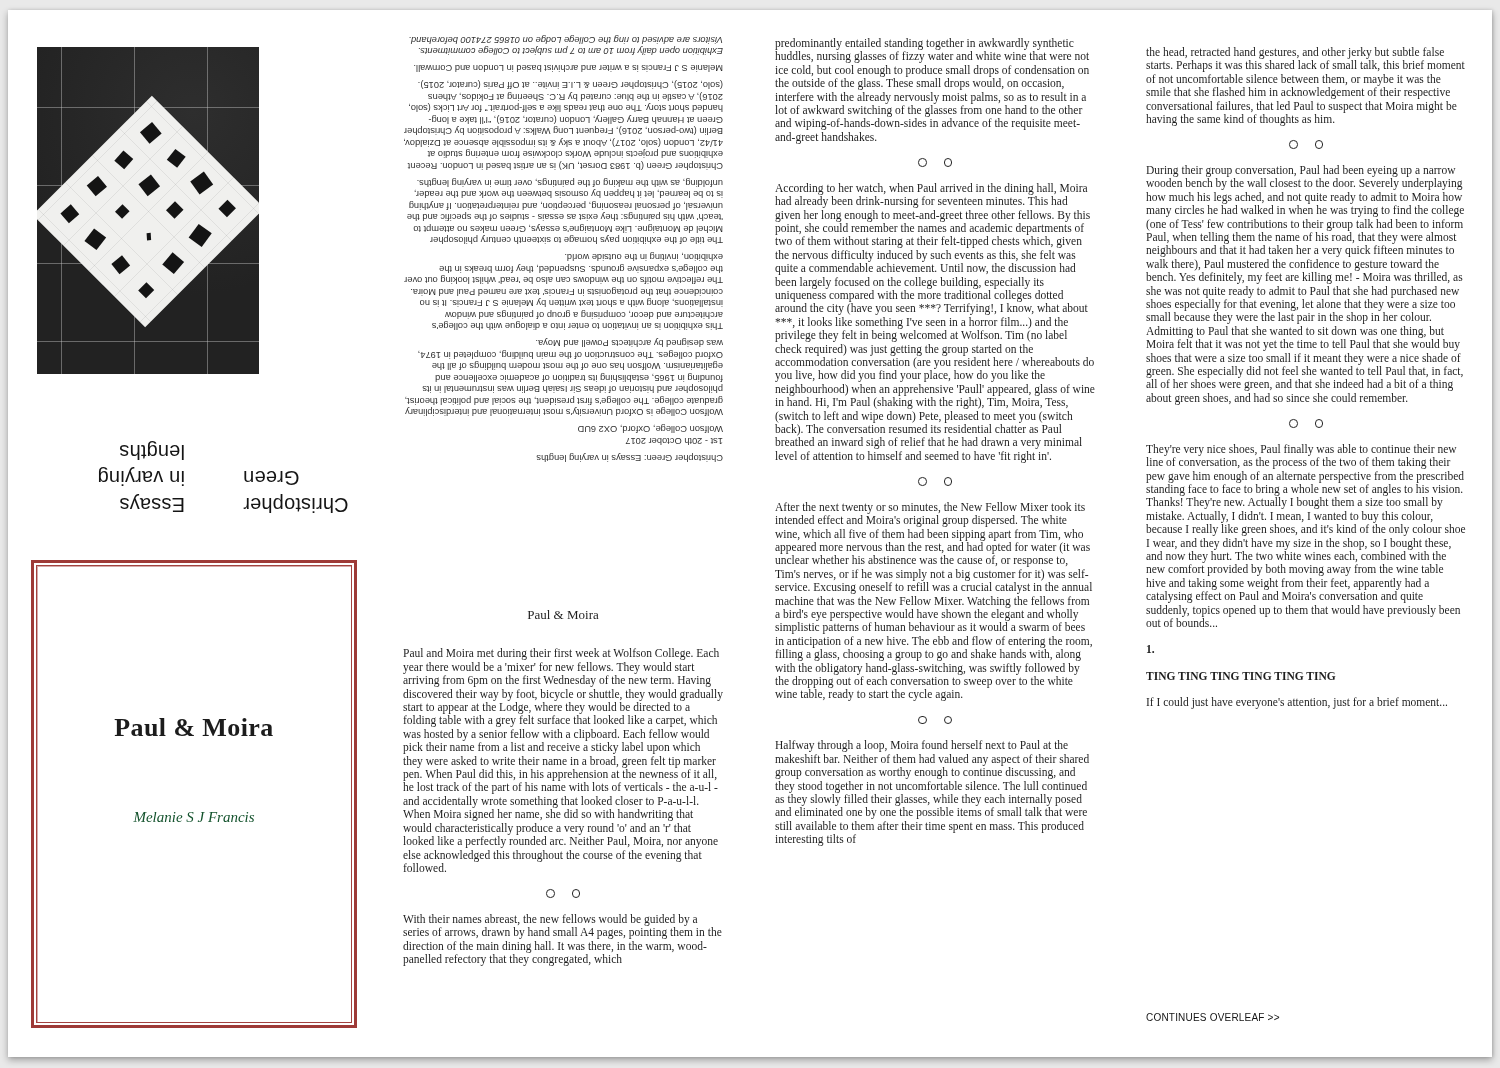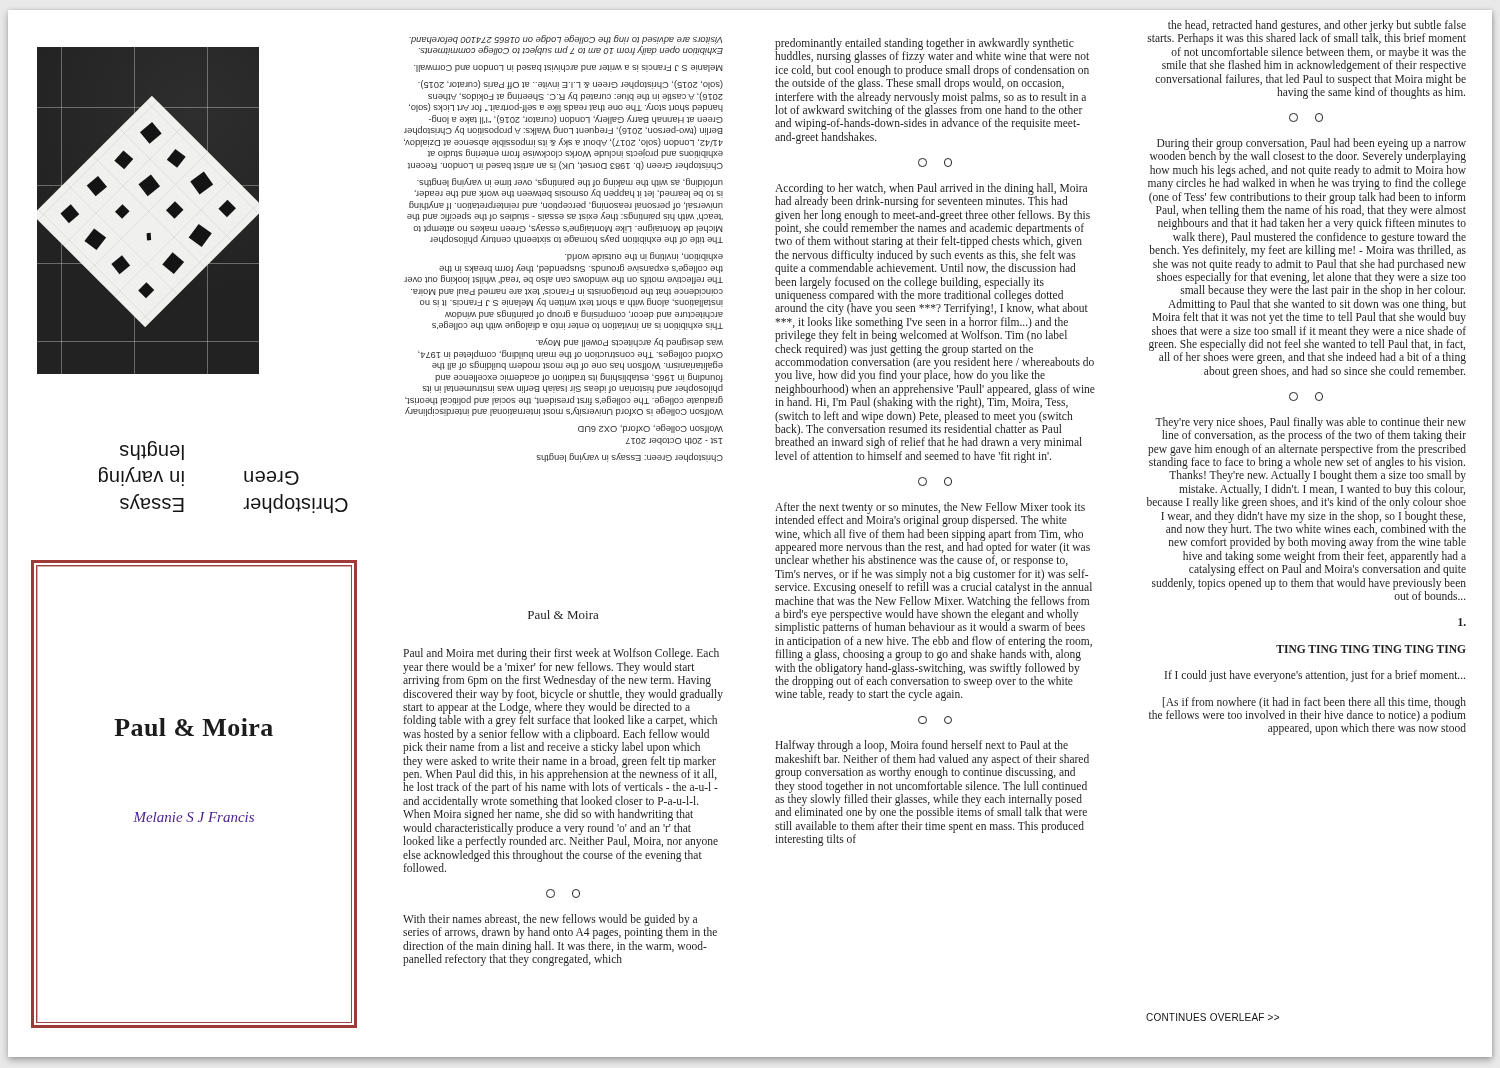--- a/index.html
+++ b/index.html
@@ -25,32 +25,32 @@
   #artist-name{left:235px;top:455px;width:120px;height:53px;text-align:right;}
   .cover-title span{display:block;}
   
   .title-card{position:absolute;left:23px;top:550px;width:326px;height:468px;box-sizing:border-box;
               border:3.5px solid #9e3a37;background:#fff;}
   .card-frame1{position:absolute;inset:2px;border:1.5px solid #a34340;}
   .card-frame2{position:absolute;inset:2.5px;border:1px solid rgba(163,67,64,.45);}
   .card-title{position:absolute;left:0;top:150px;width:100%;text-align:center;
               font-family:"Liberation Serif",serif;font-weight:bold;font-size:26px;letter-spacing:.4px;color:#1c1c1c;}
   .card-author{position:absolute;left:0;top:246px;width:100%;text-align:center;
-               font-family:"Liberation Serif",serif;font-style:italic;font-size:15px;color:#4c1d95;}
+               font-family:"Liberation Serif",serif;font-style:italic;font-size:15px;color:#14532d;}
   
   .colophon{position:absolute;left:395px;top:23px;width:320px;
             font-family:"Liberation Sans",sans-serif;font-size:9.3px;line-height:11.5px;color:#313131;}
   .colophon p{margin:0 0 5.5px;white-space:pre-line;}
   .colophon p:last-child{font-style:italic;margin-bottom:0;}
   
   .col{position:absolute;width:320px;font-family:"Liberation Serif",serif;font-size:11.5px;line-height:13.4px;
        color:#1e1e1e;}
   #story-col-1{left:395px;top:598px;}
   #story-col-2{left:767px;top:27px;}
-  #story-col-3{left:1138px;top:9px;text-align:right;}
+  #story-col-3{left:1138px;top:36px;}
   .story-title{text-align:center;margin:0 0 26px;font-size:13px;}
   .col p{margin:0 0 13px;}
   .col p.b{font-weight:bold;}
   .sep{display:flex;justify-content:center;gap:17px;margin:14px 0 15px;}
   .ring{width:6.5px;height:6.5px;border:1.4px solid #262626;border-radius:50%;}
   
   .footer{position:absolute;left:1138px;top:1002px;font-family:"Liberation Sans",sans-serif;
           font-size:10px;letter-spacing:.2px;color:#151515;}
 </style>
 </head>
@@ -108,21 +108,21 @@
       <p>Exhibition open daily from 10 am to 7 pm subject to College commitments. Visitors are advised to ring the College Lodge on 01865 274100 beforehand.</p>
     </div>
 
   <div class="col" id="story-col-1">
     <div class="story-title">Paul &amp; Moira</div>
   <p>Paul and Moira met during their first week at Wolfson College. Each year there would be a 'mixer' for new fellows. They would start arriving from 6pm on the first Wednesday of the new term. Having discovered their way by foot, bicycle or shuttle, they would gradually start to appear at the Lodge, where they would be directed to a folding table with a grey felt surface that looked like a carpet, which was hosted by a senior fellow with a clipboard. Each fellow would pick their name from a list and receive a sticky label upon which they were asked to write their name in a broad, green felt tip marker pen. When Paul did this, in his apprehension at the newness of it all, he lost track of the part of his name with lots of verticals - the a-u-l - and accidentally wrote something that looked closer to P-a-u-l-l. When Moira signed her name, she did so with handwriting that would characteristically produce a very round 'o' and an 'r' that looked like a perfectly rounded arc. Neither Paul, Moira, nor anyone else acknowledged this throughout the course of the evening that followed.</p>
       <div class="sep">
         <span class="ring"></span>
         <span class="ring"></span>
       </div>
-      <p>With their names abreast, the new fellows would be guided by a series of arrows, drawn by hand onto A4 pages, pointing them in the direction of the main dining hall. It was there, in the warm, wood-panelled refectory that they congregated, which</p>
+      <p>With their names abreast, the new fellows would be guided by a series of arrows, drawn by hand small A4 pages, pointing them in the direction of the main dining hall. It was there, in the warm, wood-panelled refectory that they congregated, which</p>
     </div>
   <div class="col" id="story-col-2">
       <p>predominantly entailed standing together in awkwardly synthetic huddles, nursing glasses of fizzy water and white wine that were not ice cold, but cool enough to produce small drops of condensation on the outside of the glass. These small drops would, on occasion, interfere with the already nervously moist palms, so as to result in a lot of awkward switching of the glasses from one hand to the other and wiping-of-hands-down-sides in advance of the requisite meet-and-greet handshakes.</p>
       <div class="sep">
         <span class="ring"></span>
         <span class="ring"></span>
       </div>
       <p>According to her watch, when Paul arrived in the dining hall, Moira had already been drink-nursing for seventeen minutes. This had given her long enough to meet-and-greet three other fellows. By this point, she could remember the names and academic departments of two of them without staring at their felt-tipped chests which, given the nervous difficulty induced by such events as this, she felt was quite a commendable achievement. Until now, the discussion had been largely focused on the college building, especially its uniqueness compared with the more traditional colleges dotted around the city (have you seen ***? Terrifying!, I know, what about ***, it looks like something I've seen in a horror film...) and the privilege they felt in being welcomed at Wolfson. Tim (no label check required) was just getting the group started on the accommodation conversation (are you resident here / whereabouts do you live, how did you find your place, how do you like the neighbourhood) when an apprehensive 'Paull' appeared, glass of wine in hand. Hi, I'm Paul (shaking with the right), Tim, Moira, Tess, (switch to left and wipe down) Pete, pleased to meet you (switch back). The conversation resumed its residential chatter as Paul breathed an inward sigh of relief that he had drawn a very minimal level of attention to himself and seemed to have 'fit right in'.</p>
       <div class="sep">
         <span class="ring"></span>
@@ -143,17 +143,16 @@
       </div>
       <p>During their group conversation, Paul had been eyeing up a narrow wooden bench by the wall closest to the door. Severely underplaying how much his legs ached, and not quite ready to admit to Moira how many circles he had walked in when he was trying to find the college (one of Tess' few contributions to their group talk had been to inform Paul, when telling them the name of his road, that they were almost neighbours and that it had taken her a very quick fifteen minutes to walk there), Paul mustered the confidence to gesture toward the bench. Yes definitely, my feet are killing me! - Moira was thrilled, as she was not quite ready to admit to Paul that she had purchased new shoes especially for that evening, let alone that they were a size too small because they were the last pair in the shop in her colour. Admitting to Paul that she wanted to sit down was one thing, but Moira felt that it was not yet the time to tell Paul that she would buy shoes that were a size too small if it meant they were a nice shade of green. She especially did not feel she wanted to tell Paul that, in fact, all of her shoes were green, and that she indeed had a bit of a thing about green shoes, and had so since she could remember.</p>
       <div class="sep">
         <span class="ring"></span>
         <span class="ring"></span>
       </div>
       <p>They're very nice shoes, Paul finally was able to continue their new line of conversation, as the process of the two of them taking their pew gave him enough of an alternate perspective from the prescribed standing face to face to bring a whole new set of angles to his vision. Thanks! They're new. Actually I bought them a size too small by mistake. Actually, I didn't. I mean, I wanted to buy this colour, because I really like green shoes, and it's kind of the only colour shoe I wear, and they didn't have my size in the shop, so I bought these, and now they hurt. The two white wines each, combined with the new comfort provided by both moving away from the wine table hive and taking some weight from their feet, apparently had a catalysing effect on Paul and Moira's conversation and quite suddenly, topics opened up to them that would have previously been out of bounds...</p>
       <p class="b">1.</p>
       <p class="b">TING TING TING TING TING TING</p>
       <p>If I could just have everyone's attention, just for a brief moment...</p>
-      <p>[As if from nowhere (it had in fact been there all this time, though the fellows were too involved in their hive dance to notice) a podium appeared, upon which there was now stood</p>
     </div>
 
   <div class="footer">CONTINUES OVERLEAF &gt;&gt;</div>
 </div>
 
 </body></html>

